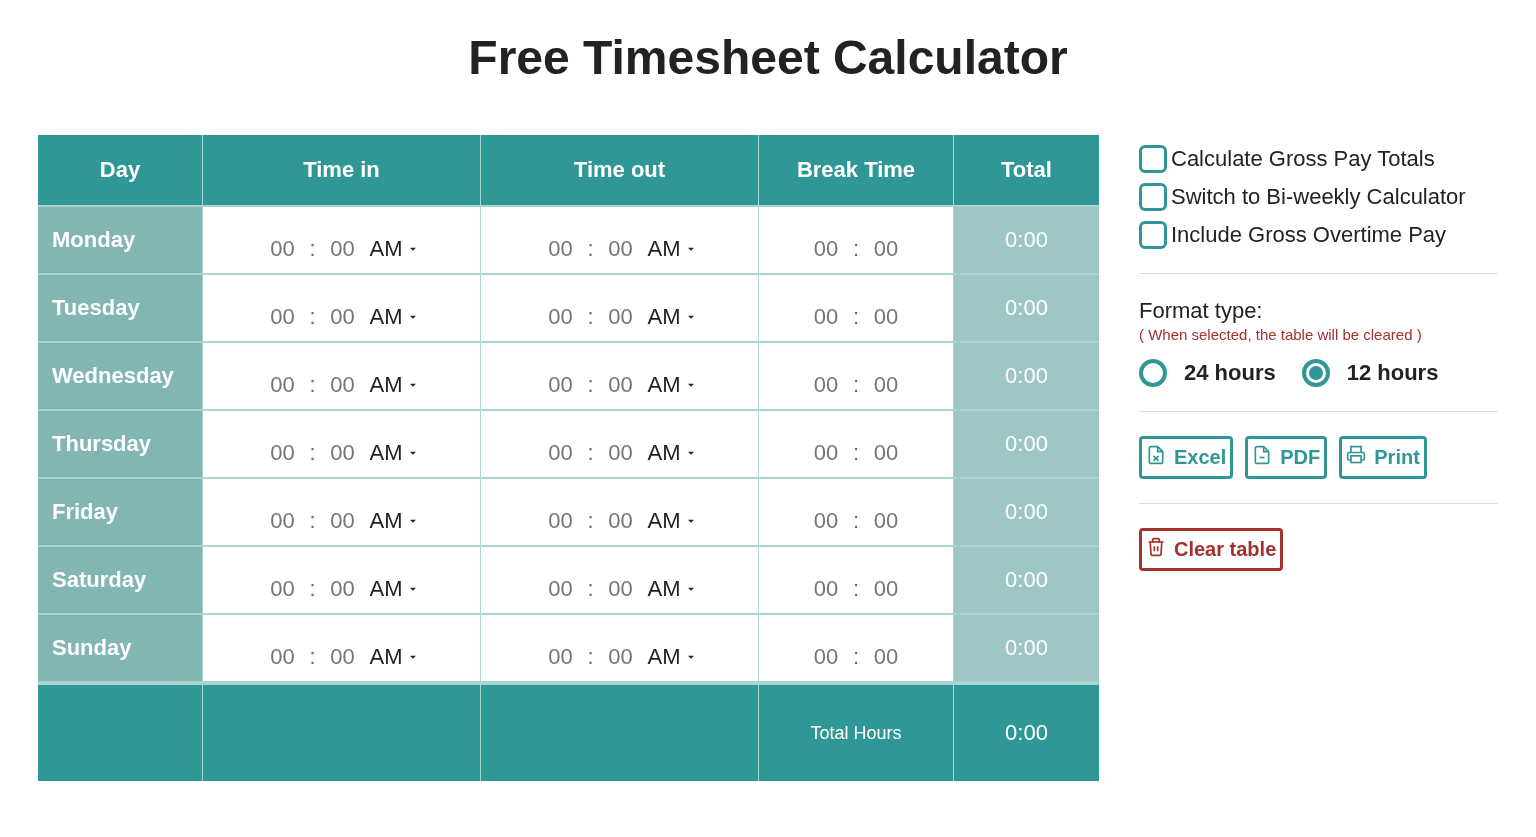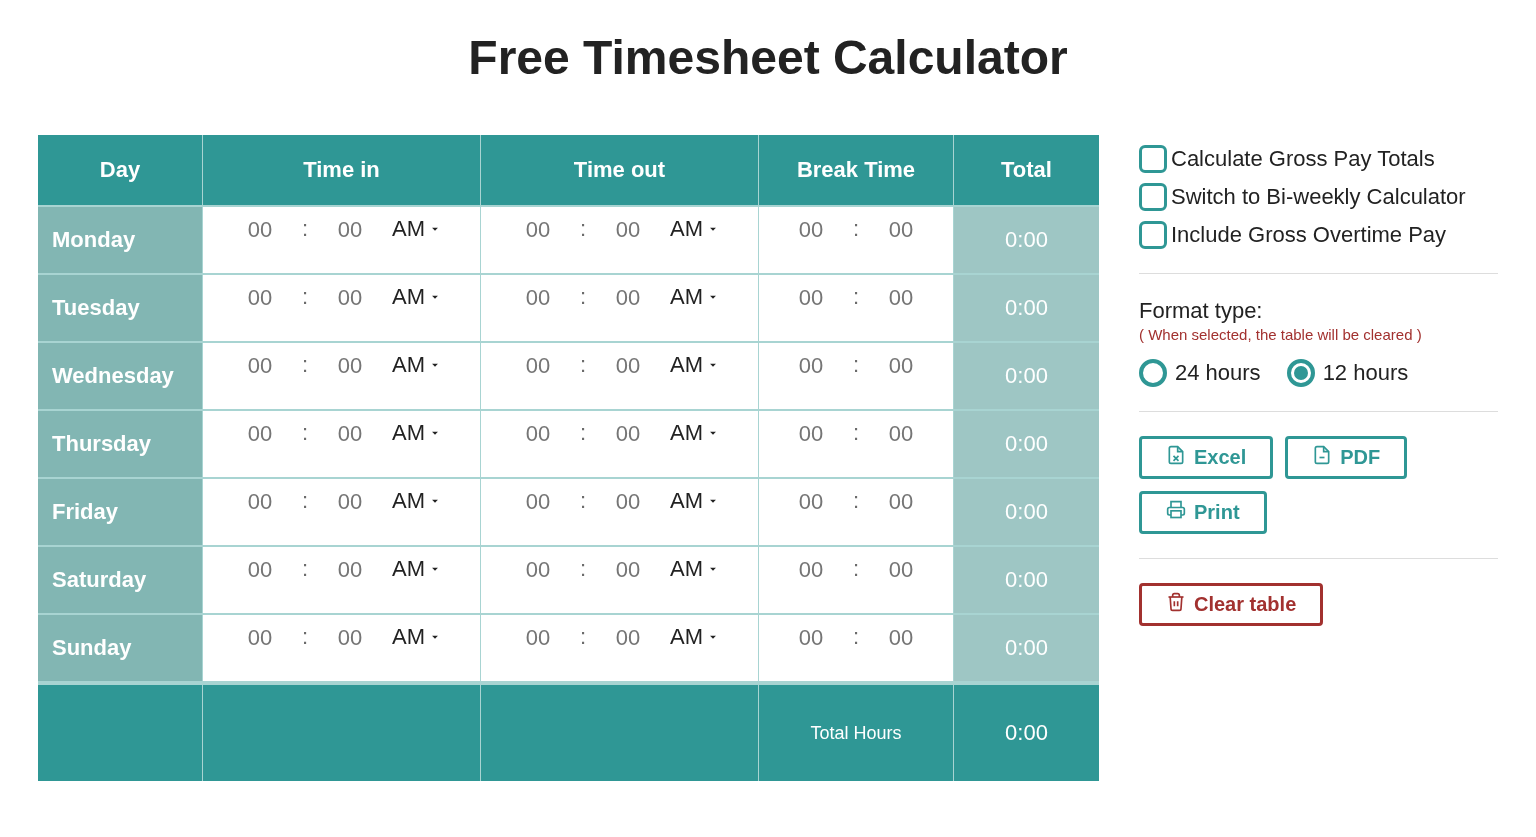--- a/index.html
+++ b/index.html
@@ -26,45 +26,45 @@
   col.c-day{width:165px;} col.c-time{width:278px;} col.c-break{width:195px;} col.c-total{width:145px;}
 
   th{background:var(--teal);color:#fff;font-weight:600;font-size:22px;padding:22px 8px;border-right:1px solid var(--teal-line);}
   th:last-child{border-right:none;}
 
   td{height:68px;padding:0;border-right:1px solid var(--teal-line);border-top:2px solid var(--teal-line);text-align:center;}
   td:last-child{border-right:none;}
   .day-cell{background:var(--teal-muted);color:#fff;font-weight:700;font-size:22px;text-align:left;padding-left:14px;}
   .total-cell{background:var(--teal-very-muted);color:#fff;font-size:22px;font-weight:500;}
 
-  .time-group{display:flex;align-items:flex-start;justify-content:center;gap:23px;height:100%;margin-top:17px;}
+  .time-group{display:flex;align-items:center;justify-content:center;gap:8px;height:100%;margin-top:17px;}
   .time-group input{width:38px;border:none;font-size:22px;color:var(--gray-text);text-align:center;font-family:inherit;background:transparent;outline:none;}
   .sep{font-size:22px;color:var(--gray-text);}
   .ampm{font-size:22px;color:var(--dark);display:inline-flex;align-items:center;gap:3px;cursor:default;}
   .ampm svg{width:14px;height:14px;}
 
   tr.footer td{background:var(--teal);border-top:4px solid var(--teal-line);height:100px;}
   tr.footer .footer-mid{color:#fff;font-size:18px;vertical-align:middle;}
   tr.footer .footer-total{color:#fff;font-size:22px;font-weight:500;}
 
   
   .opt{display:flex;align-items:center;gap:4px;font-size:22px;margin:10px 0;}
   .chk{width:28px;height:28px;border:3px solid var(--teal);border-radius:6px;display:inline-block;}
   hr.sep-line{border:none;border-top:1px solid #ddd;margin:24px 0;}
 
   .format-title{font-size:22px;margin-bottom:2px;}
   .format-note{color:var(--maroon);font-size:15px;margin-bottom:16px;}
   .radio-row{display:flex;align-items:center;gap:26px;}
-  .radio{display:flex;align-items:center;gap:8px;font-size:22px;font-weight:400;}
+  .radio{display:flex;align-items:center;gap:17px;font-size:22px;font-weight:700;}
   .radio .ring{width:28px;height:28px;border:4px solid var(--teal);border-radius:50%;display:inline-flex;align-items:center;justify-content:center;}
   .radio .ring .dot{width:14px;height:14px;border-radius:50%;background:var(--teal);}
 
   .export-title{font-size:22px;font-weight:700;margin-bottom:8px;}
   .btn-row{display:flex;gap:12px;flex-wrap:wrap;}
-  .btn{display:inline-flex;align-items:center;gap:8px;border:3px solid var(--teal);color:var(--teal);font-weight:700;font-size:20px;padding:6px 24px;border-radius:4px;background:#fff;}
+  .btn{display:inline-flex;align-items:center;gap:8px;border:3px solid var(--teal);color:var(--teal);font-weight:700;font-size:20px;padding:6px 4px;border-radius:4px;background:#fff;}
   .btn svg{width:20px;height:20px;}
   .btn-danger{border-color:var(--maroon);color:var(--maroon);}
 </style>
 </head>
 <body>
 
 <div class="wrap">
   <h1>Free Timesheet Calculator</h1>
 
   <div class="content">

